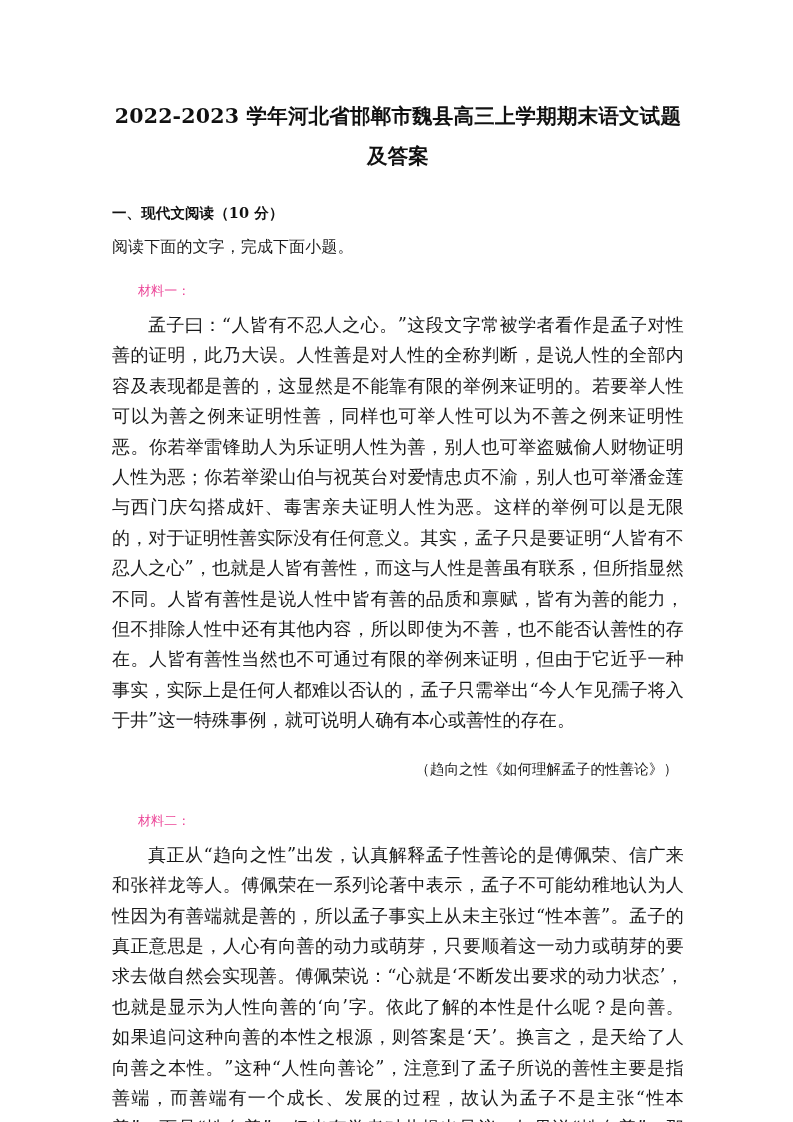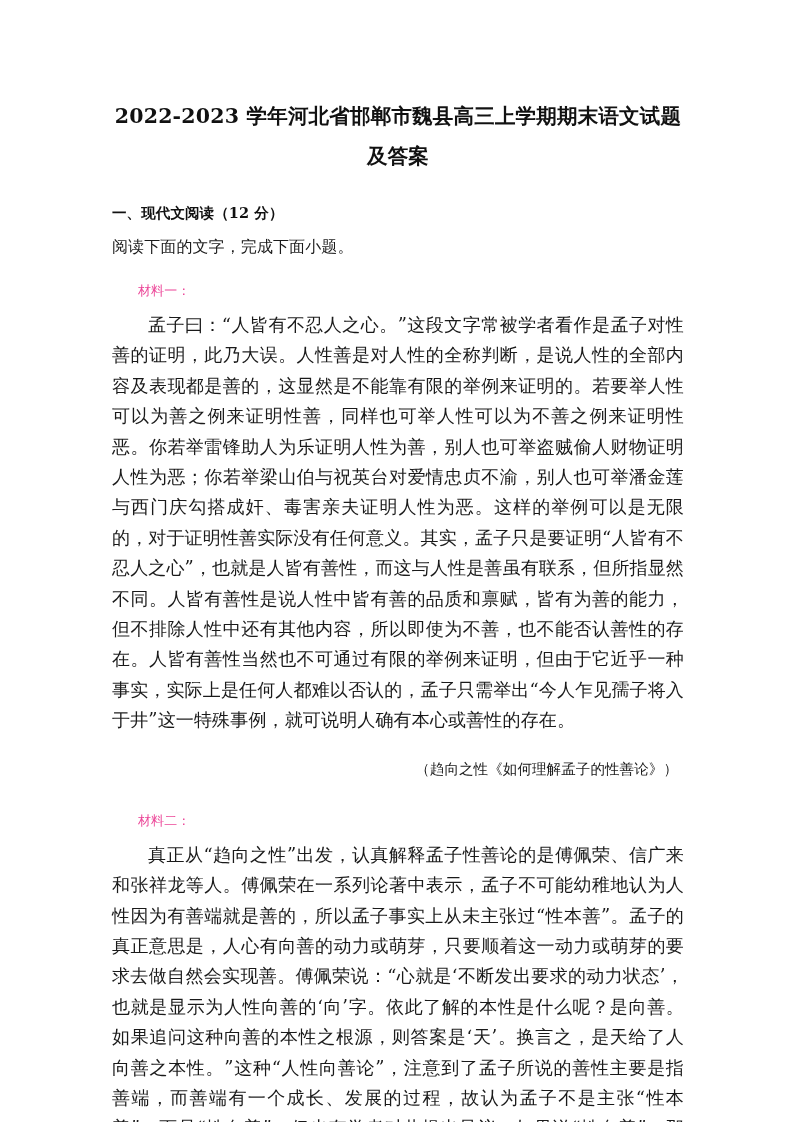--- a/index.html
+++ b/index.html
@@ -88,21 +88,21 @@
 <body>
 
 <div class="page">
   <div class="content">
 
     <h1 class="doc-title">
       <span class="title-line">2022-2023 学年河北省邯郸市魏县高三上学期期末语文试题</span>
       <span class="title-line">及答案</span>
     </h1>
 
-    <div class="section-heading">一、现代文阅读（12 分）</div>
+    <div class="section-heading">一、现代文阅读（10 分）</div>
 
     <div class="lead">阅读下面的文字，完成下面小题。</div>
 
     <div class="material-label">材料一：</div>
     <p class="body-para">孟子曰：“人皆有不忍人之心。”这段文字常被学者看作是孟子对性善的证明，此乃大误。人性善是对人性的全称判断，是说人性的全部内容及表现都是善的，这显然是不能靠有限的举例来证明的。若要举人性可以为善之例来证明性善，同样也可举人性可以为不善之例来证明性恶。你若举雷锋助人为乐证明人性为善，别人也可举盗贼偷人财物证明人性为恶；你若举梁山伯与祝英台对爱情忠贞不渝，别人也可举潘金莲与西门庆勾搭成奸、毒害亲夫证明人性为恶。这样的举例可以是无限的，对于证明性善实际没有任何意义。其实，孟子只是要证明“人皆有不忍人之心”，也就是人皆有善性，而这与人性是善虽有联系，但所指显然不同。人皆有善性是说人性中皆有善的品质和禀赋，皆有为善的能力，但不排除人性中还有其他内容，所以即使为不善，也不能否认善性的存在。人皆有善性当然也不可通过有限的举例来证明，但由于它近乎一种事实，实际上是任何人都难以否认的，孟子只需举出“今人乍见孺子将入于井”这一特殊事例，就可说明人确有本心或善性的存在。</p>
     <div class="attribution">（趋向之性《如何理解孟子的性善论》）</div>
 
     <div class="spacer-after-attr"></div>
 
     <div class="material-label">材料二：</div>

